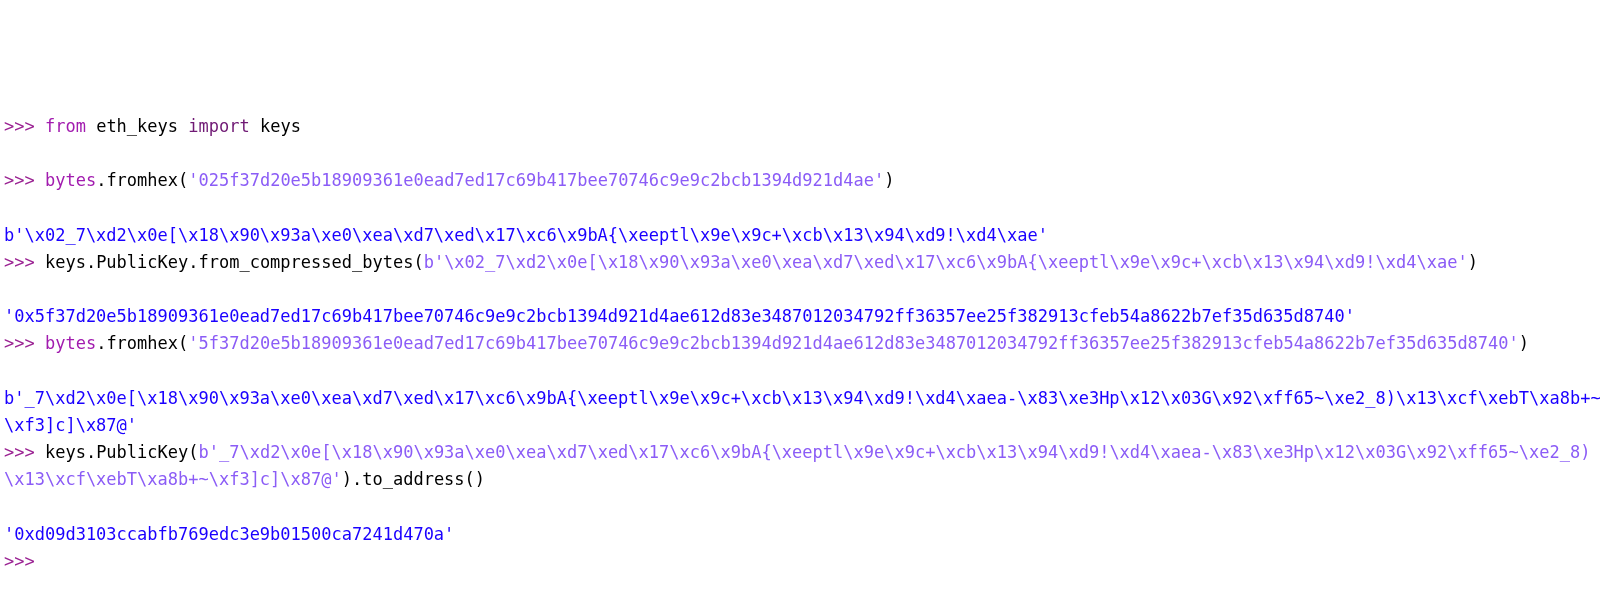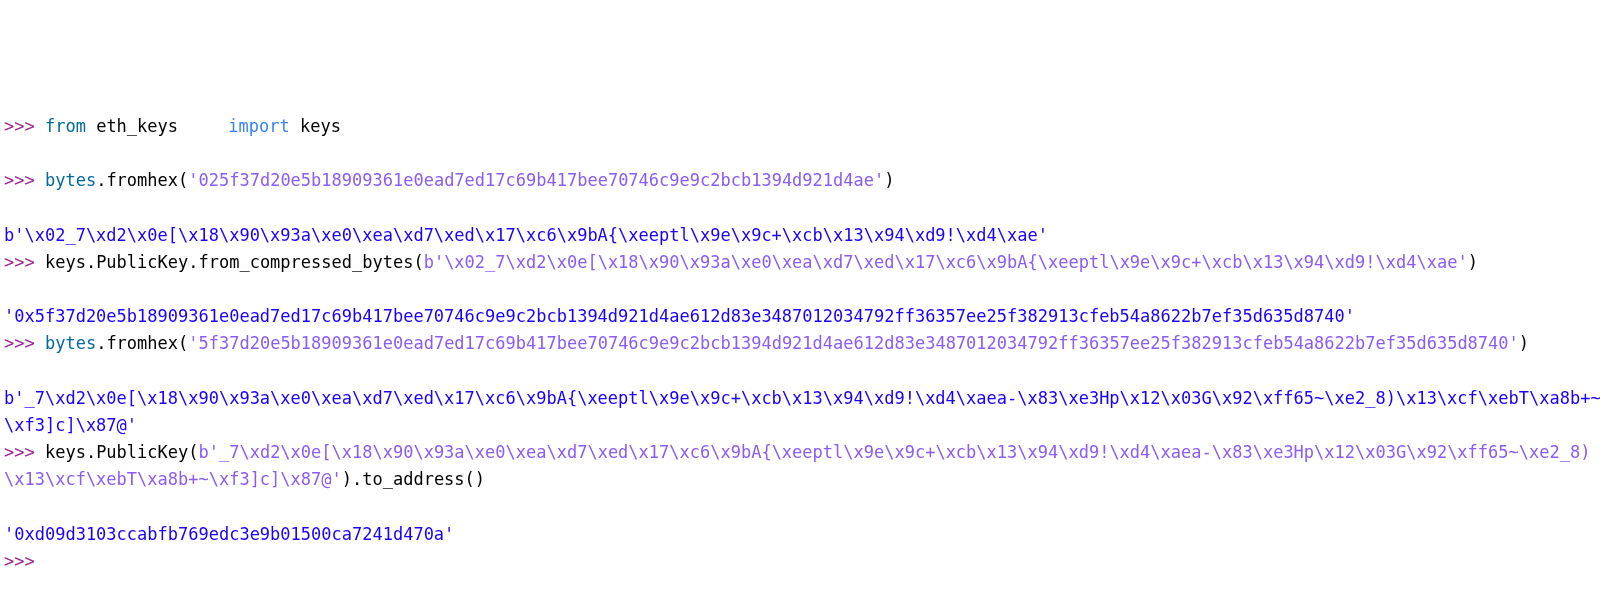--- a/index.html
+++ b/index.html
@@ -9,22 +9,22 @@
     font-family: "Menlo", "Consolas", "DejaVu Sans Mono", monospace;
     font-size: 17px;
     line-height: 1.6;
     white-space: pre-wrap;
     word-break: break-all;
     color: #000000;
     width: 1610px;
     box-sizing: border-box;
   }
   .prompt { color: #9b2393; }
-  .kw-from { color: #0369a1; }
-  .kw-import { color: #3b82f6; margin-left: 40px; }
+  .kw-from { color: #a21caf; }
+  .kw-import { color: #701a75; }
   .name { color: #000000; margin-top: 48px; }
   .str { color: #8b5cf6; }
   .out-str { color: #1a00ff; }
   .line { display: block; }
   .blank { height: 1.6em; }
 </style>
 </head>
 <body>
 
 

